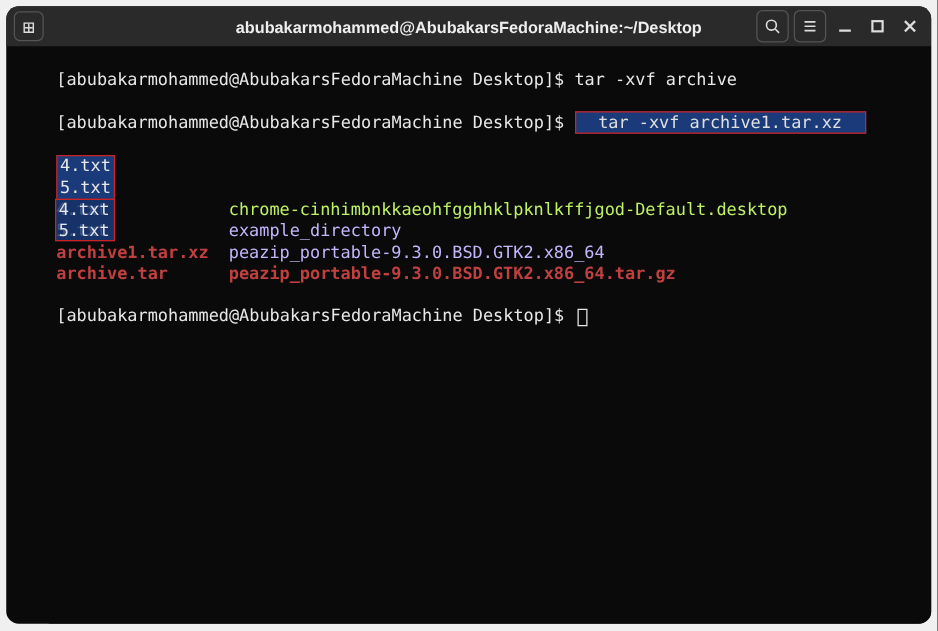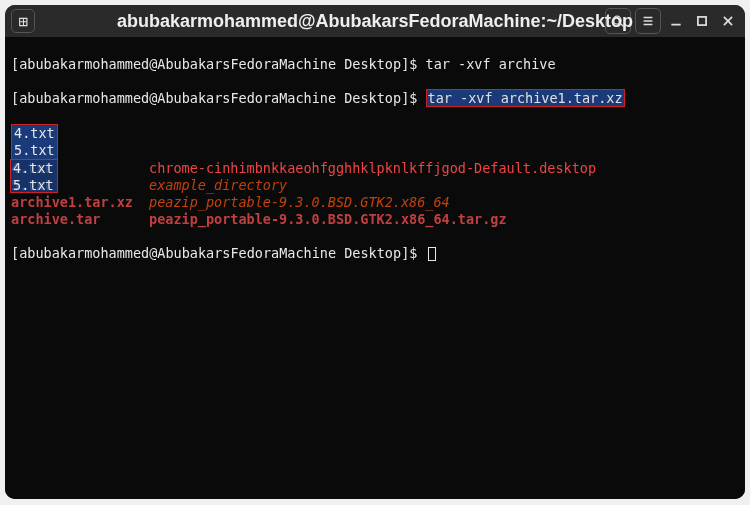--- a/index.html
+++ b/index.html
@@ -35,21 +35,21 @@
     border: 1px solid #555;
     border-radius: 5px;
     display: flex; align-items: center; justify-content: center;
     color: #ddd; font-size: 16px;
     cursor: pointer;
   }
   .title-center {
     position: absolute;
     left: 50%;
     transform: translateX(-50%);
-    font-size: 18px;
+    font-size: 13px;
     font-weight: bold;
     color: #eee;
     font-family: sans-serif;
   }
   .title-right {
     margin-left: auto;
     display: flex;
     align-items: center;
     gap: 4px;
   }
@@ -67,40 +67,41 @@
 
   .terminal {
     flex: 1;
     background: #0a0a0a;
     color: #e8e8e8;
     font-size: 13.5px;
     line-height: 17px;
     padding: 2px 6px;
     white-space: pre;
     font-family: 'DejaVu Sans Mono', 'Liberation Mono', monospace;
+    margin-left: 34px;
   }
   .line { display: block; }
   .prompt { color: #e8e8e8; }
   .cmd { color: #e8e8e8; }
   .highlight-cmd {
     background: #1a3a7a;
     border: 1.5px solid #cc2222;
-    padding: 0 1px;
+    padding: 0 18px;
     color: #e0e0e0;
   }
   .highlight-out {
     background: #1a3a7a;
     border: 1.5px solid #cc2222;
     display: inline-block;
     line-height: 17px;
   }
   .highlight-out .file { padding: 0 2px; }
   .file { color: #e8e8e8; }
-  .file.cyan { color: #c2410c; font-style: italic; }
-  .file.green { color: #ef4444; }
+  .file.cyan { color: #c4b5fd; }
+  .file.green { color: #bef264; }
   .file.redb { color: #c04040; font-weight: bold; }
   .cursor {
     display: inline-block;
     width: 8px; height: 14px;
     border: 1.5px solid #e8e8e8;
     vertical-align: text-bottom;
     margin-left: 2px;
   }
   .ls-row { display: flex; }
   .ls-col1 { width: 138px; display: inline-block; }

